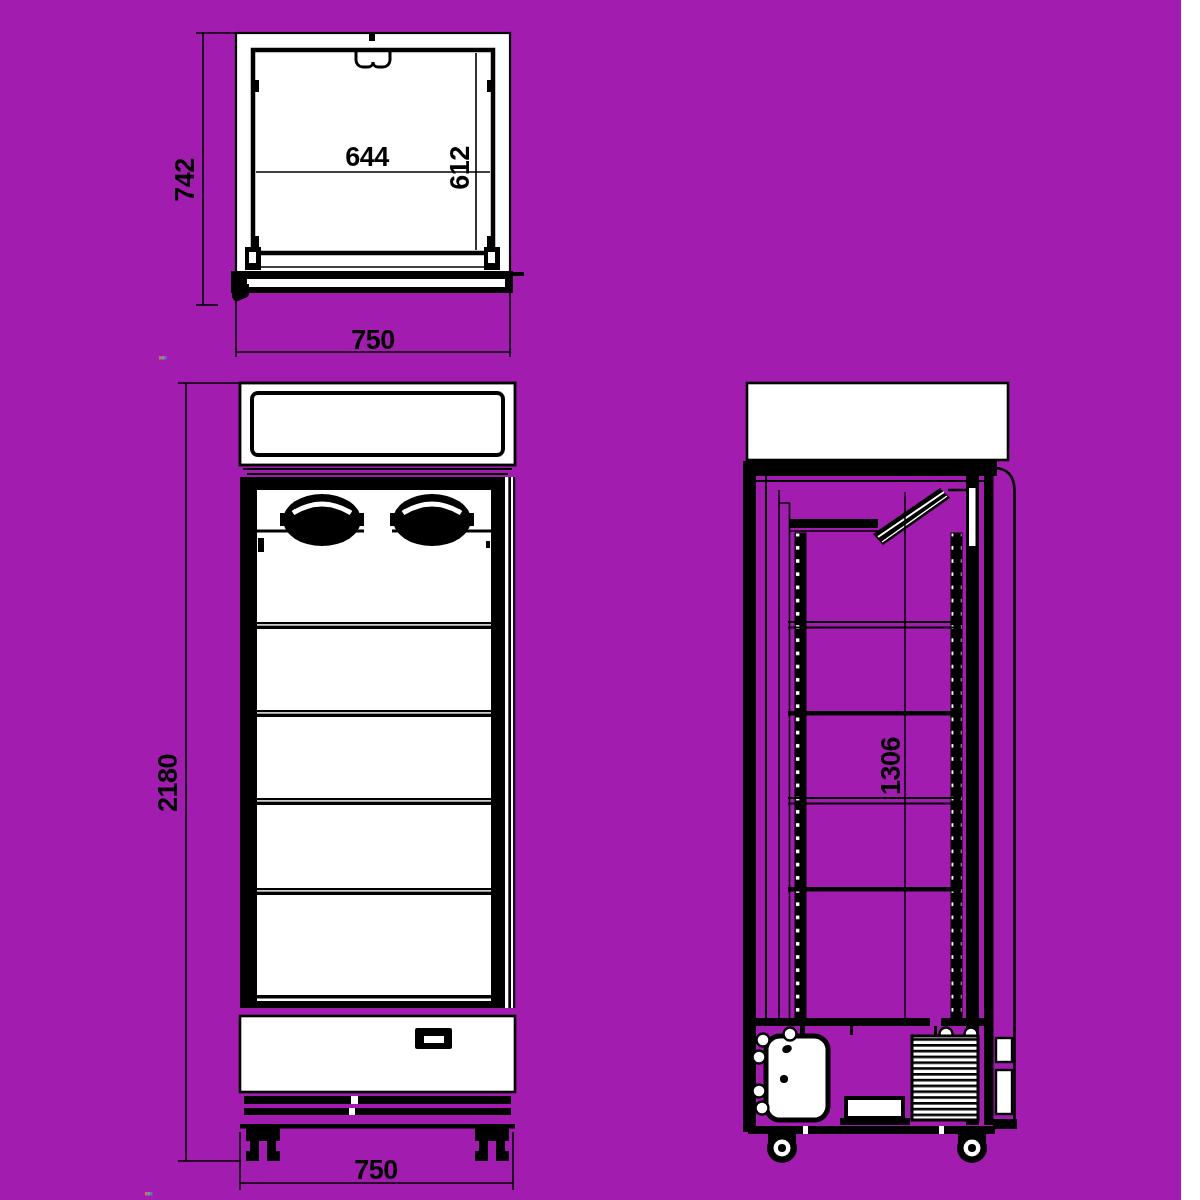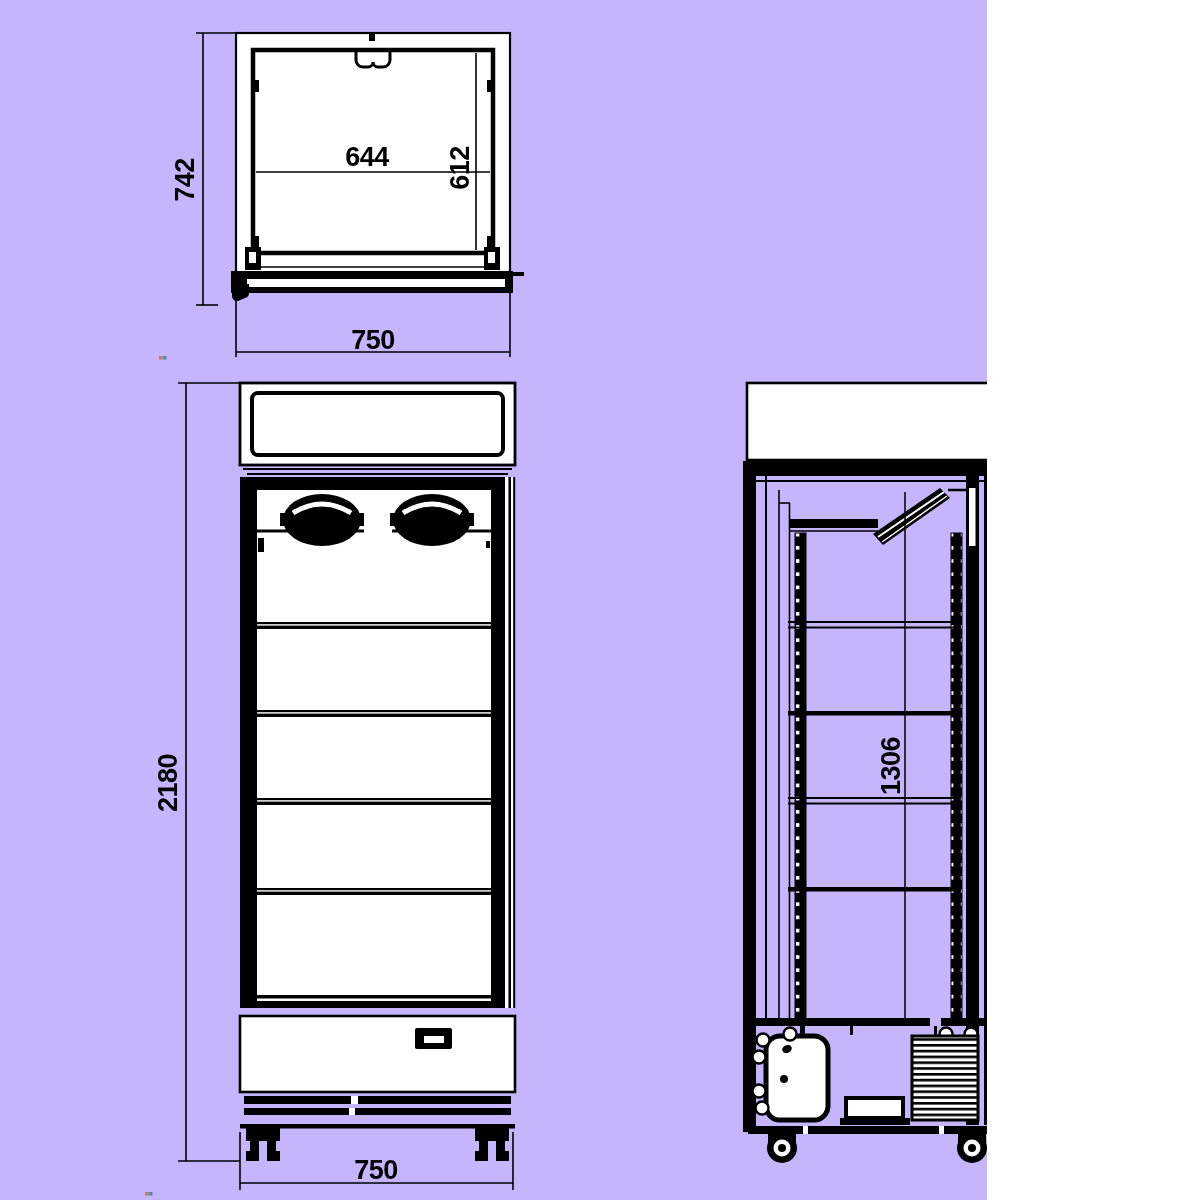--- a/index.html
+++ b/index.html
@@ -1,16 +1,16 @@
 <!DOCTYPE html>
 <html><head>
 <meta charset="utf-8">
 <style>
   html,body{margin:0;padding:0;background:#ffffff;}
-  .stage{position:relative;width:987px;height:1200px;background:#c4b5fd;overflow:hidden;}
+  .stage{position:relative;width:1181px;height:1200px;background:#a21caf;overflow:hidden;}
   svg{display:block;}
   .blk{fill:#000;stroke:none;}
   .wht{fill:#fff;stroke:none;}
   .ln{fill:none;stroke:#000;}
   .box{fill:#fff;stroke:#000;}
   .dim{font-family:"Liberation Sans",sans-serif;font-weight:700;font-size:27px;letter-spacing:-0.5px;fill:#000;}
 </style>
 </head>
 <body>
 

